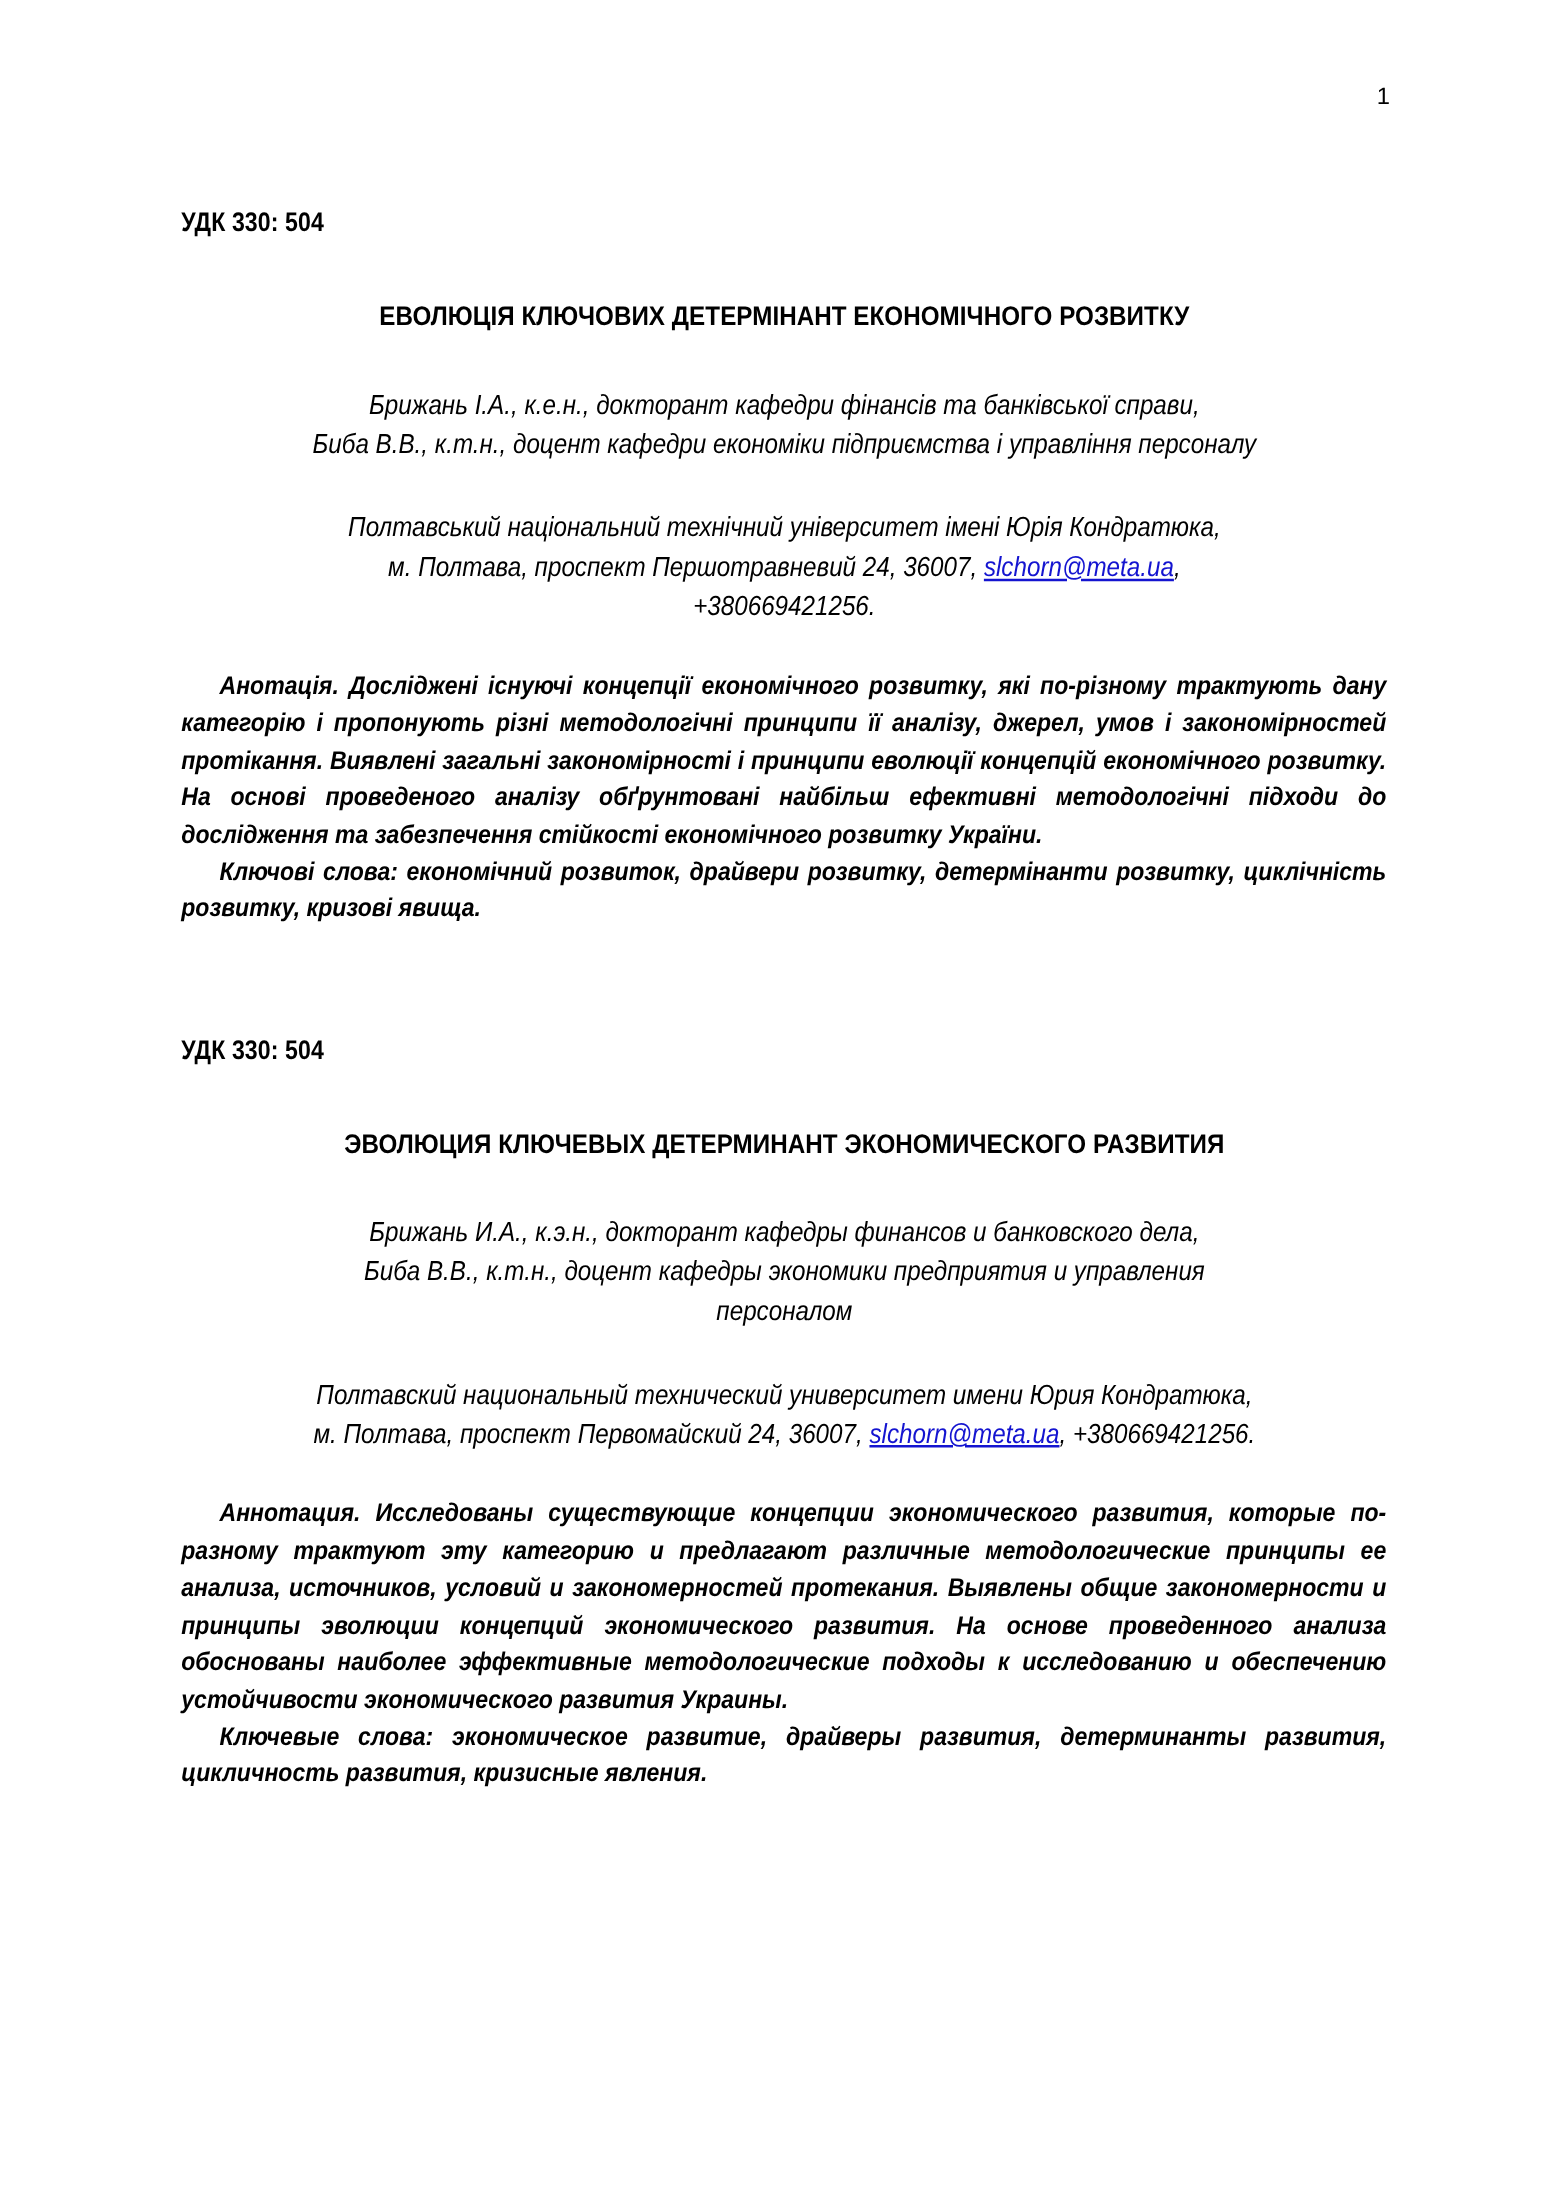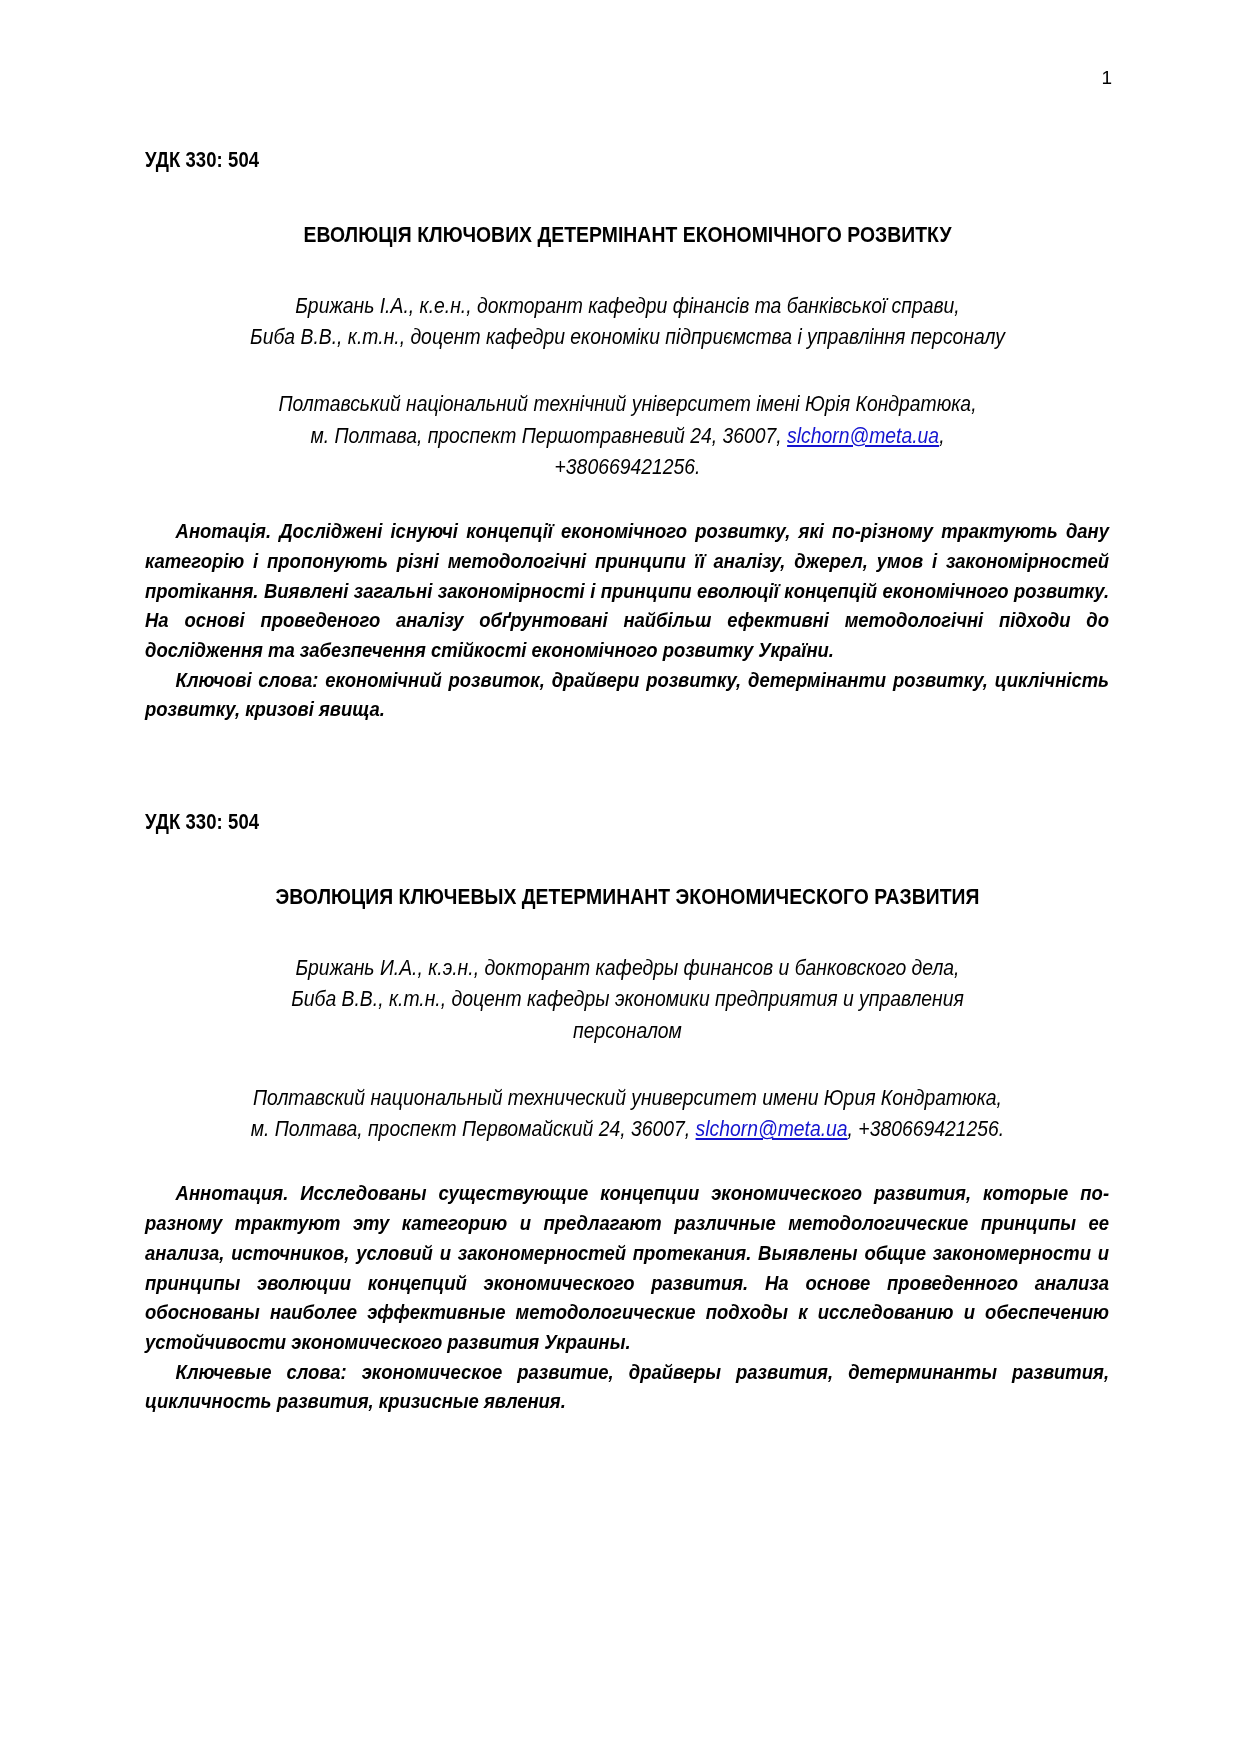--- a/index.html
+++ b/index.html
@@ -24,21 +24,21 @@
     position: absolute;
     top: 68px;
     right: 128px;
     font-size: 19px;
     line-height: 1;
     color: #000;
   }
   .content {
     position: absolute;
     left: 145px;
-    top: 148px;
+    top: 166px;
     width: 965px;
   }
   
   .udk {
     font-weight: bold;
     font-size: 21.5px;
     letter-spacing: 0.1px;
     margin: 0 0 50px 0;
     text-align: left;
     transform: scaleX(0.86);

